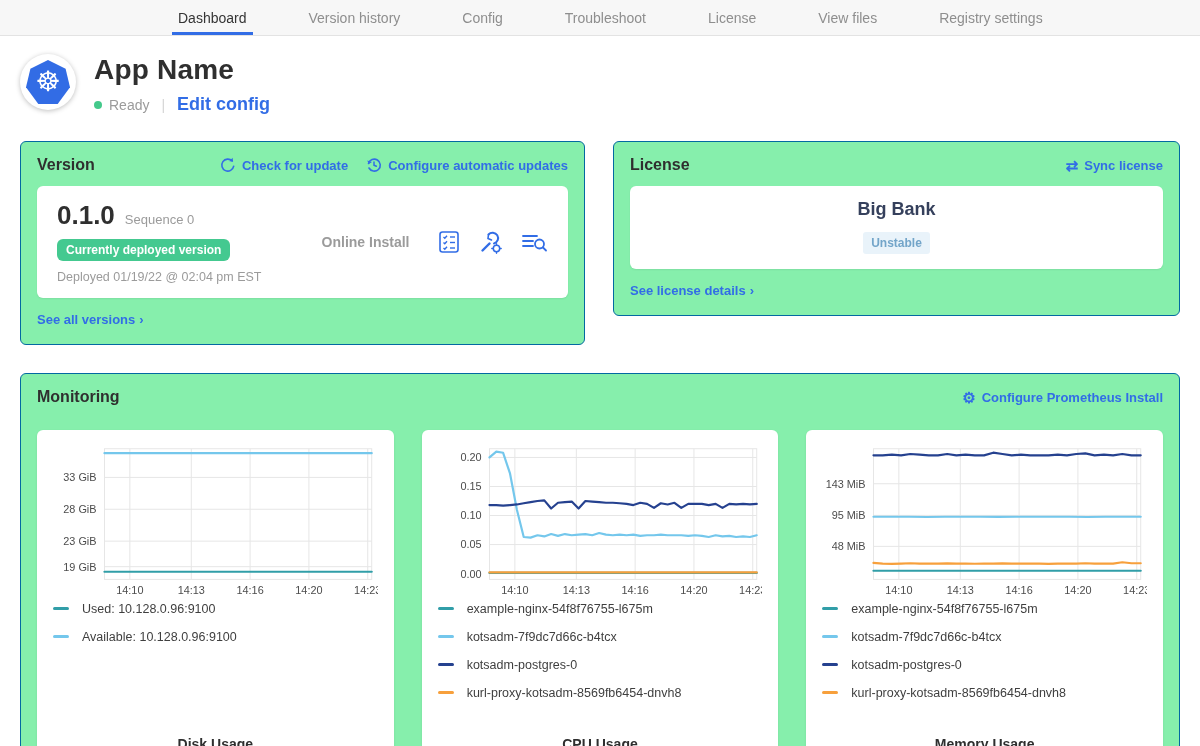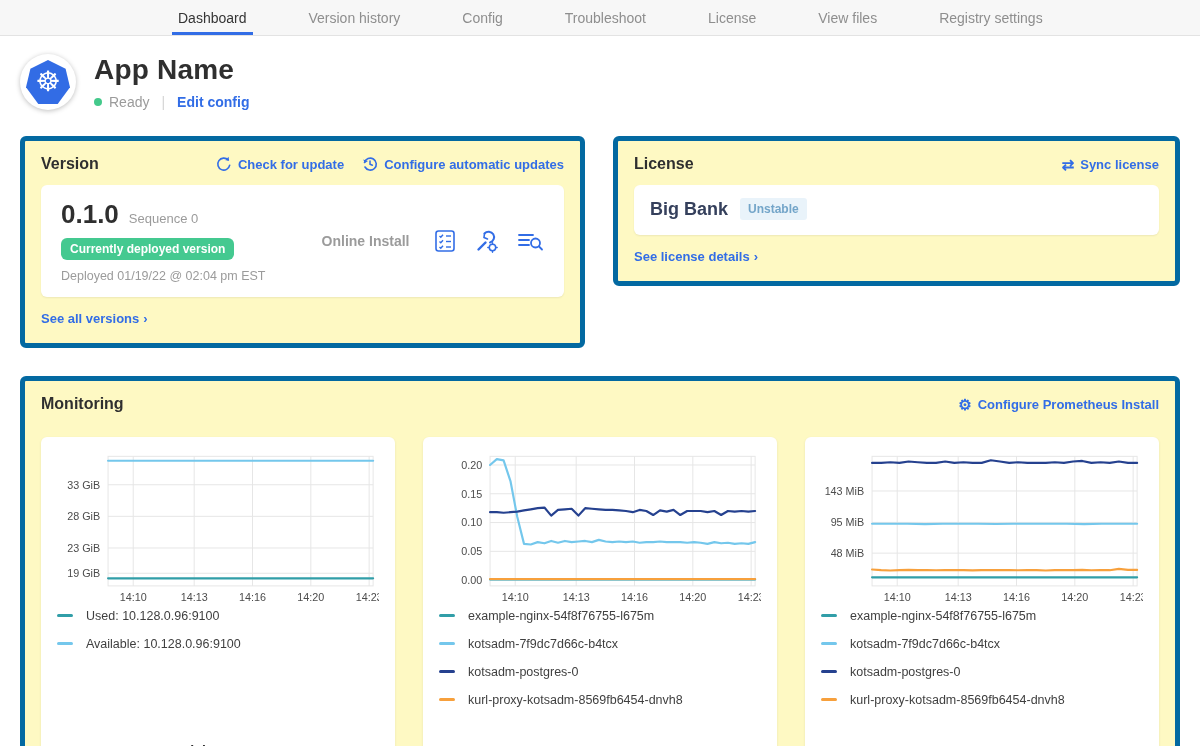--- a/index.html
+++ b/index.html
@@ -21,26 +21,26 @@
   .k8s-heptagon { width:44px; height:44px; background:#326ce5; display:flex; align-items:center; justify-content:center;
     clip-path:polygon(50% 0%, 90% 20%, 100% 62%, 72% 100%, 28% 100%, 0% 62%, 10% 20%); }
   .k8s-wheel { color:#fff; font-size:28px; line-height:1; }
   .app-title-block { margin-left:18px; }
   .app-title { font-size:28px; font-weight:bold; color:#2f2f2f; letter-spacing:.2px; }
   .app-status-row { display:flex; align-items:center; margin-top:8px; font-size:14px; }
   .status-dot { width:8px; height:8px; border-radius:50%; background:#44c98b; margin-right:7px; }
   .status-text { color:#9b9b9b; }
   .status-divider { color:#d4d4d4; margin:0 12px; }
   .link { color:#326de6; font-weight:bold; text-decoration:none; cursor:pointer; font-size:13px; }
-  .link.md { font-size:14px; }
+  .link.md { font-size:18px; }
   .chev { font-weight:600; margin-left:4px; }
 
   
   .cards-row { display:flex; align-items:flex-start; padding:0 20px; margin-top:26px; gap:28px; }
-  .panel { background:#fef9c3; border:5px solid #0369a1; border-radius:6px; padding:14px 16px 16px; }
+  .panel { background:#86efac; border:1px solid #0369a1; border-radius:6px; padding:14px 16px 16px; }
   .panel-head { display:flex; align-items:center; justify-content:space-between; }
   .panel-title { font-size:16px; font-weight:bold; color:#2f2f2f; }
   .head-links { display:flex; align-items:center; gap:18px; }
   .head-link { display:flex; align-items:center; gap:6px; }
   .whitebox { background:#fff; border-radius:6px; box-shadow:0 1px 2px rgba(0,0,0,.07); margin-top:12px; }
 
   .version-panel { width:565px; }
   .version-box { display:flex; align-items:center; padding:14px 20px; }
   .version-left { width:230px; }
   .version-num-row { display:flex; align-items:baseline; gap:10px; }
@@ -49,21 +49,21 @@
   .badge-green { display:inline-block; margin-top:8px; background:#44c990; color:#fff;
     font-size:12px; font-weight:bold; padding:4px 9px; border-radius:6px; }
   .deployed { margin-top:9px; font-size:12.5px; color:#9b9b9b; }
   .install-type { flex:1; text-align:center; font-size:14px; font-weight:bold; color:#9b9b9b; padding-left:8px; }
   .version-icons { display:flex; align-items:center; gap:16px; }
   .icon-btn { cursor:pointer; display:flex; }
   .see-link { display:inline-flex; align-items:center; margin-top:14px; }
 
   .license-panel { width:567px; }
   .license-box { padding:13px 16px 15px; }
-  .license-row1 { display:flex; align-items:center; gap:12px; }
+  .license-row1 { display:flex; align-items:center; gap:12px;flex-direction:column; }
   .license-name { font-size:18px; font-weight:bold; color:#35405c; }
   .badge-channel { background:#e9f3fa; color:#73a5c9; font-size:12px; font-weight:bold;
     padding:4px 8px; border-radius:3px; }
   .license-row2 { display:flex; align-items:center; gap:12px; margin-top:11px; }
   .badge-trial { display:flex; align-items:center; gap:5px; background:#dcecfb; color:#2aa0e8;
     font-size:12px; font-weight:bold; padding:4px 8px; border-radius:3px; }
   .expiry { font-size:13px; color:#9b9b9b; }
 
   
   .monitoring { margin:28px 20px 0; padding:14px 16px 14px; }

